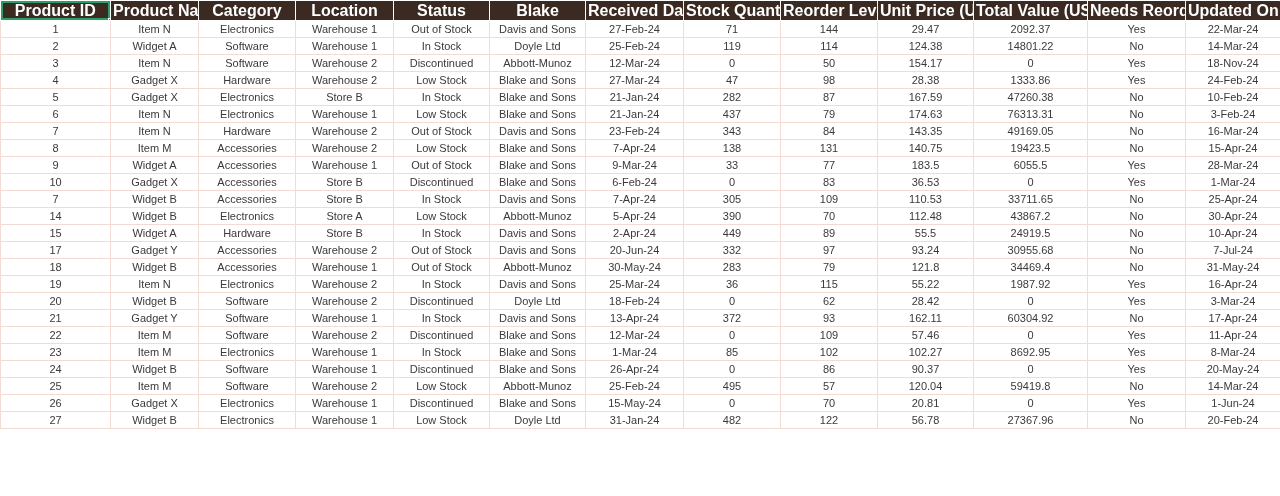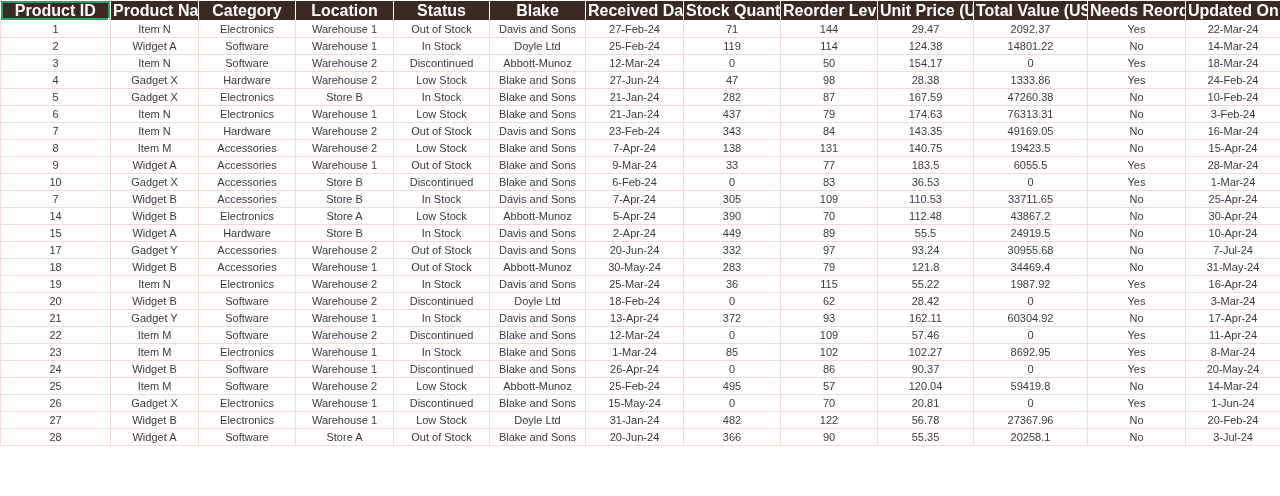--- a/index.html
+++ b/index.html
@@ -151,30 +151,30 @@
         <td>Software</td>
         <td>Warehouse 2</td>
         <td>Discontinued</td>
         <td>Abbott-Munoz</td>
         <td>12-Mar-24</td>
         <td>0</td>
         <td>50</td>
         <td>154.17</td>
         <td>0</td>
         <td>Yes</td>
-        <td>18-Mar-24</td>
+        <td>18-Nov-24</td>
       </tr>
       <tr>
         <td>4</td>
         <td>Gadget X</td>
         <td>Hardware</td>
         <td>Warehouse 2</td>
         <td>Low Stock</td>
         <td>Blake and Sons</td>
-        <td>27-Jun-24</td>
+        <td>27-Mar-24</td>
         <td>47</td>
         <td>98</td>
         <td>28.38</td>
         <td>1333.86</td>
         <td>Yes</td>
         <td>24-Feb-24</td>
       </tr>
       <tr>
         <td>5</td>
         <td>Gadget X</td>
@@ -468,29 +468,14 @@
         <td>Low Stock</td>
         <td>Doyle Ltd</td>
         <td>31-Jan-24</td>
         <td>482</td>
         <td>122</td>
         <td>56.78</td>
         <td>27367.96</td>
         <td>No</td>
         <td>20-Feb-24</td>
       </tr>
-      <tr>
-        <td>28</td>
-        <td>Widget A</td>
-        <td>Software</td>
-        <td>Store A</td>
-        <td>Out of Stock</td>
-        <td>Blake and Sons</td>
-        <td>20-Jun-24</td>
-        <td>366</td>
-        <td>90</td>
-        <td>55.35</td>
-        <td>20258.1</td>
-        <td>No</td>
-        <td>3-Jul-24</td>
-      </tr>
     </tbody>
 </table>
 
 </body></html>

